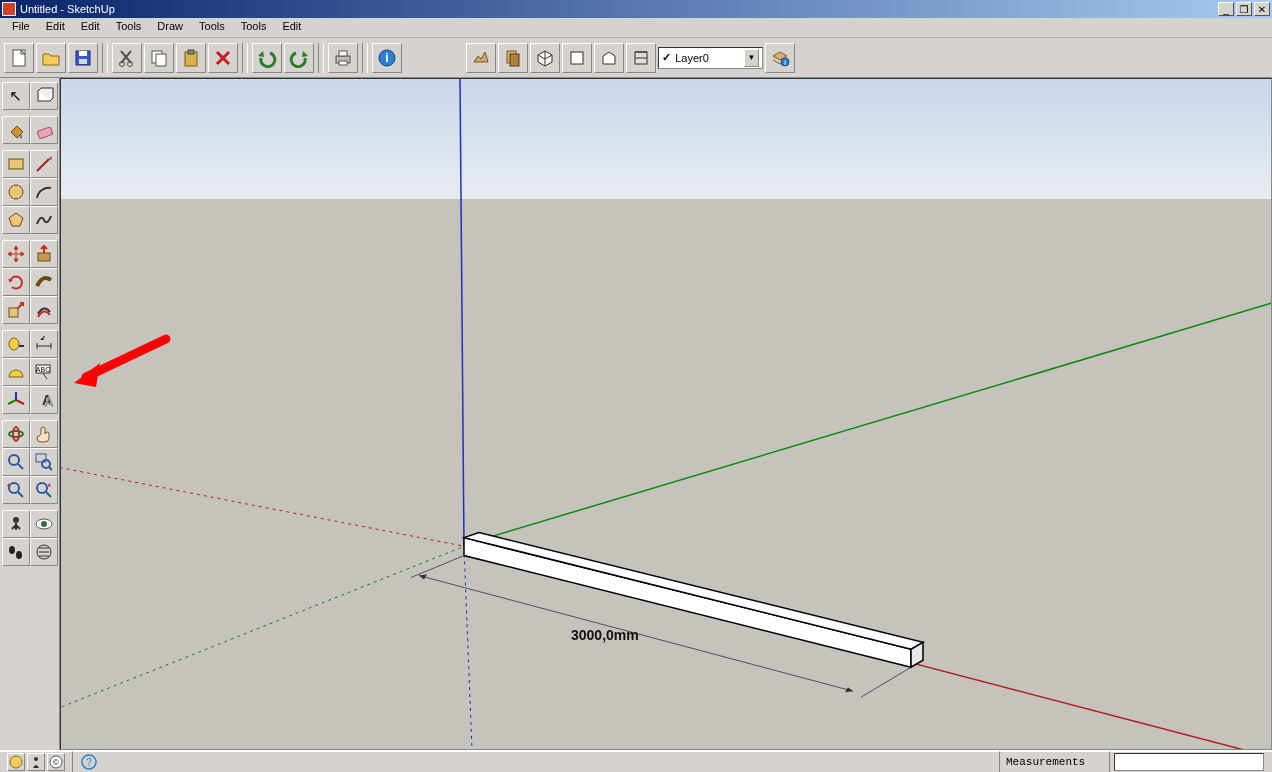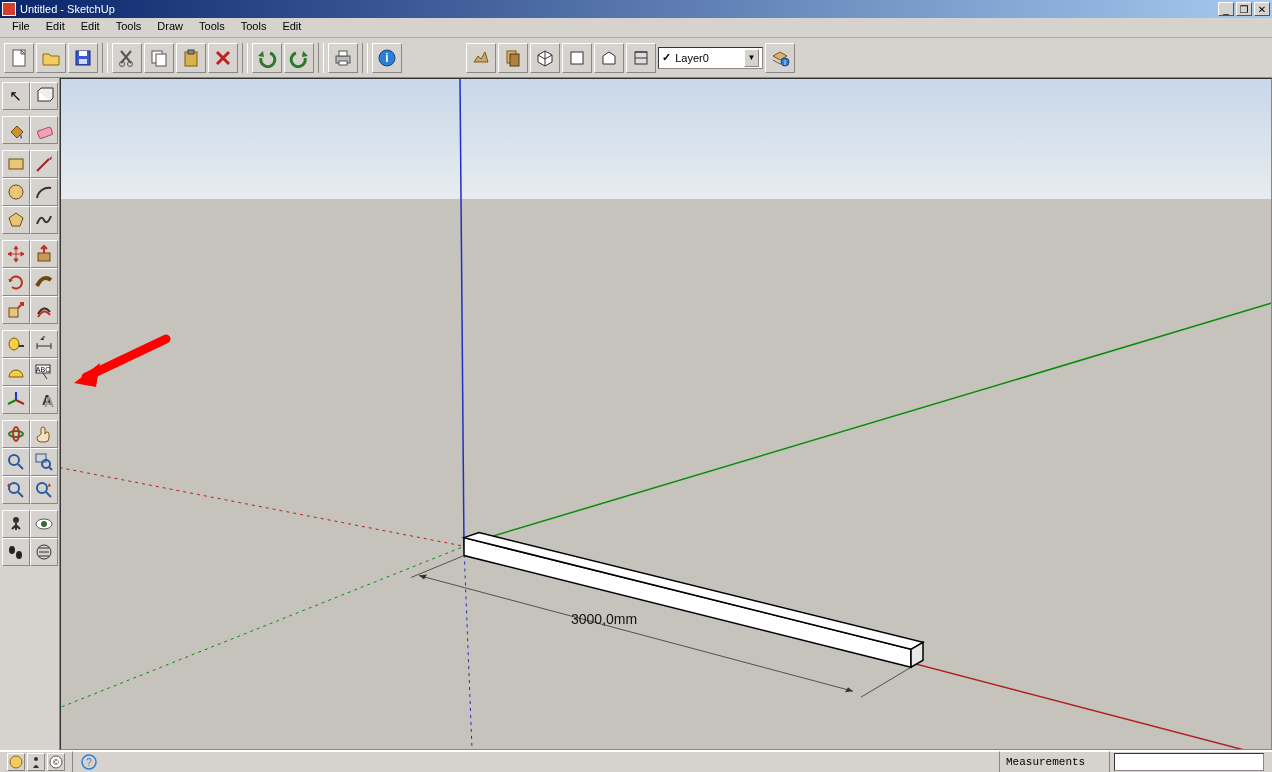--- a/index.html
+++ b/index.html
@@ -478,21 +478,21 @@
       <polygon points="403,460 418,455 862,565 850,572" fill="#fff" stroke="#000" stroke-width="1.5"></polygon>
       <polygon points="850,572 862,565 862,583 850,590" fill="#e8e8e8" stroke="#000" stroke-width="1.5"></polygon>
 
       <line x1="403" y1="478" x2="350" y2="500" stroke="#333" stroke-width="0.8"></line>
       <line x1="850" y1="590" x2="800" y2="620" stroke="#333" stroke-width="0.8"></line>
       <line x1="358" y1="498" x2="792" y2="614" stroke="#333" stroke-width="0.8"></line>
       <path d="M358 498 l8 -1 l-3 5 z" fill="#333"></path>
       <path d="M792 614 l-8 1 l3 -5 z" fill="#333"></path>
     </svg>
 
-    <div class="dim-label" style="left:510px; top:532px;">3000,0mm</div>
+    <div class="dim-label" style="left:510px; top:548px;font-weight:bold;">3000,0mm</div>
 
     <svg class="red-arrow" style="left:5px; top:250px;" width="120" height="70">
       <path d="M100 10 L20 48" stroke="#ff0000" stroke-width="9" stroke-linecap="round"></path>
       <path d="M8 54 L34 34 L30 58 Z" fill="#ff0000"></path>
     </svg>
   </div>
 </div>
 
 <div class="statusbar">
   <div class="cell" style="border-left:none;">

